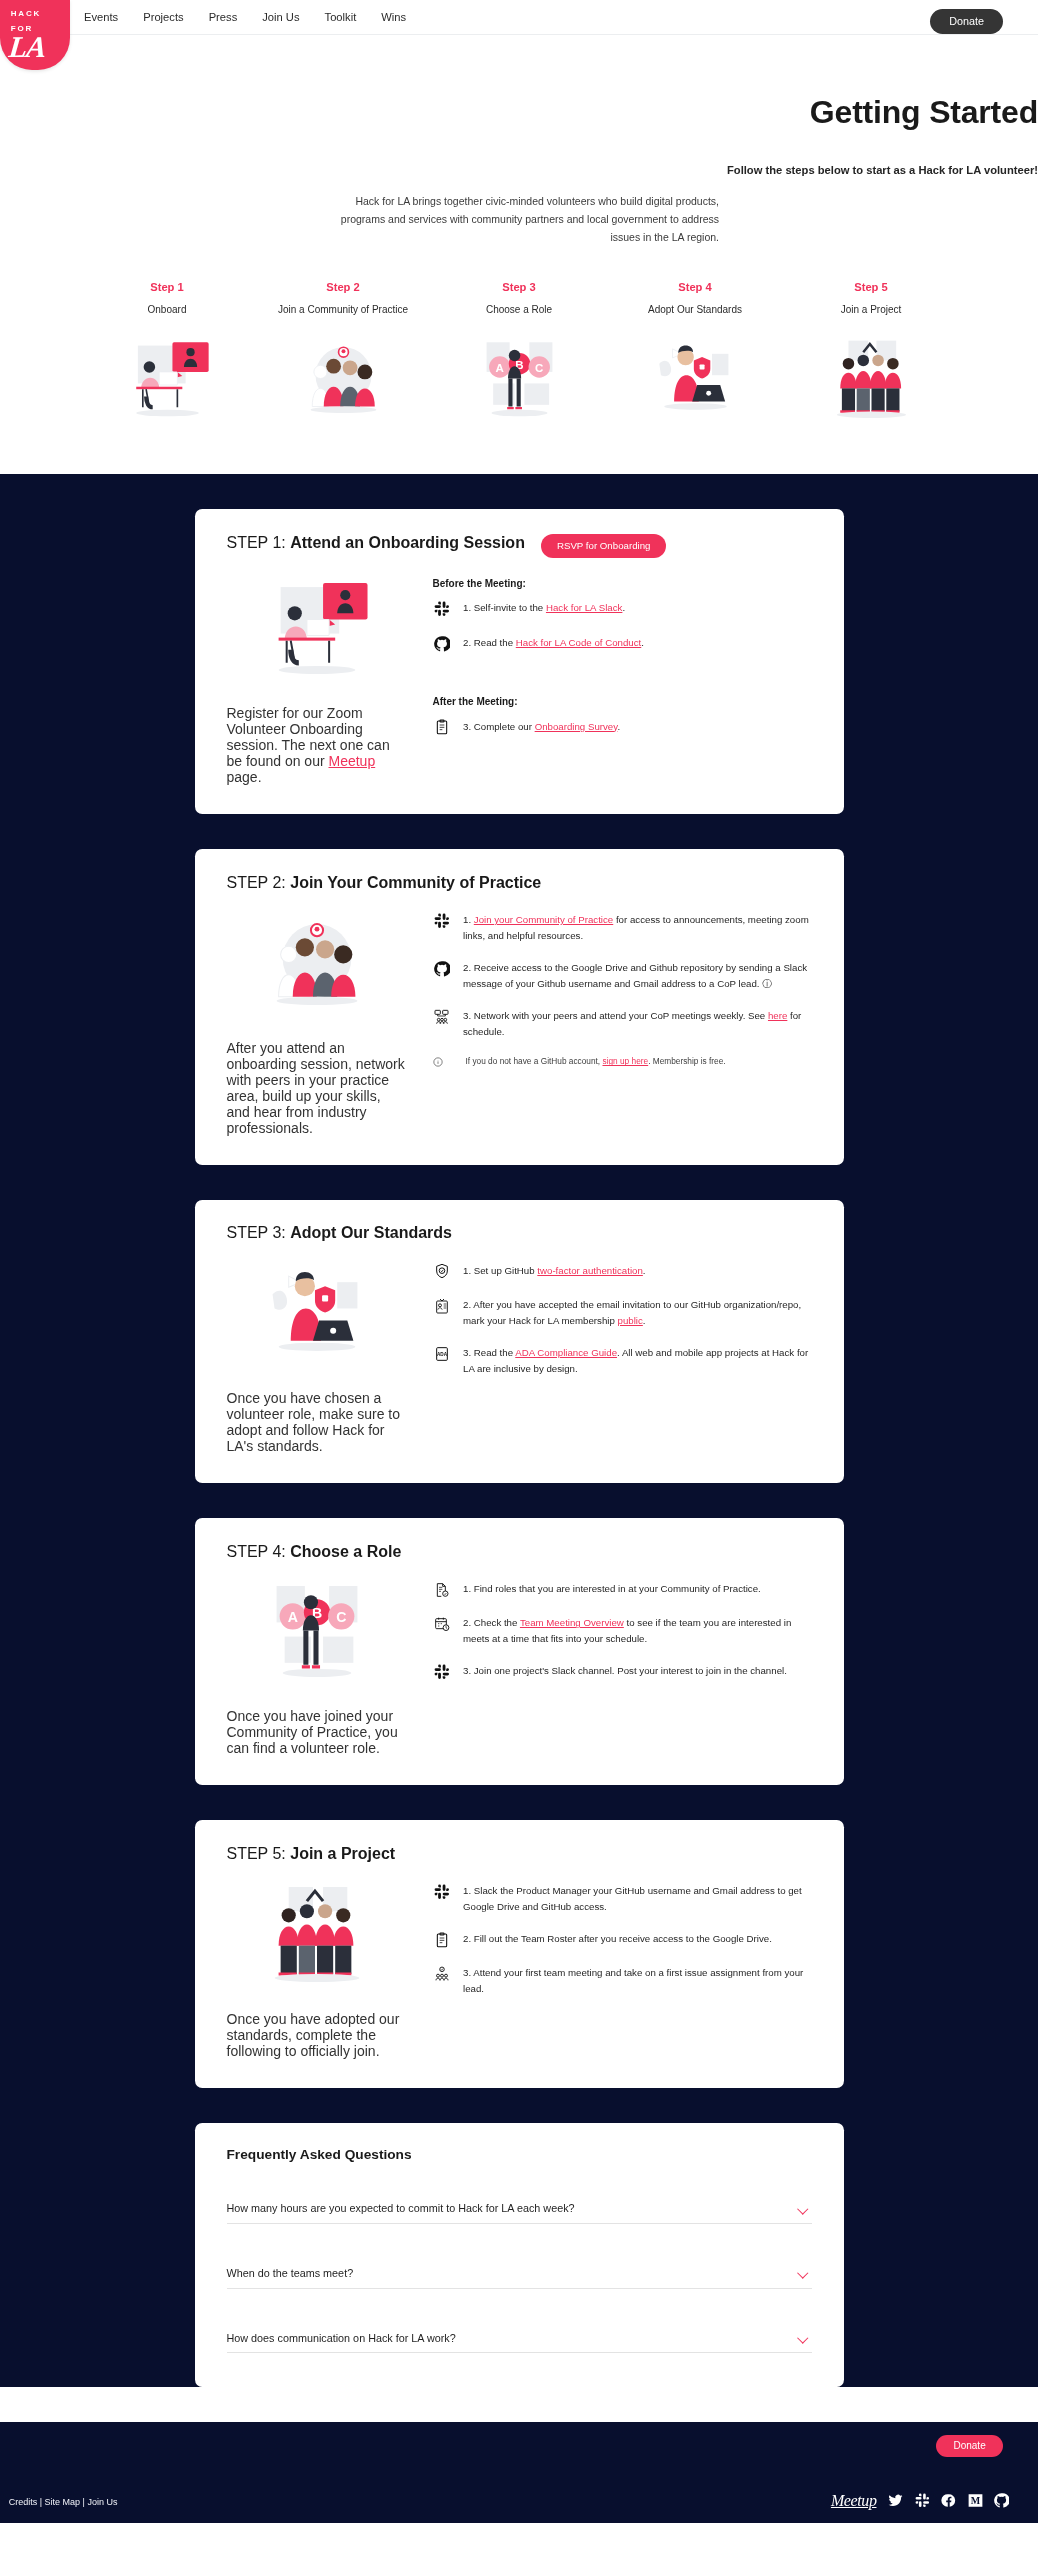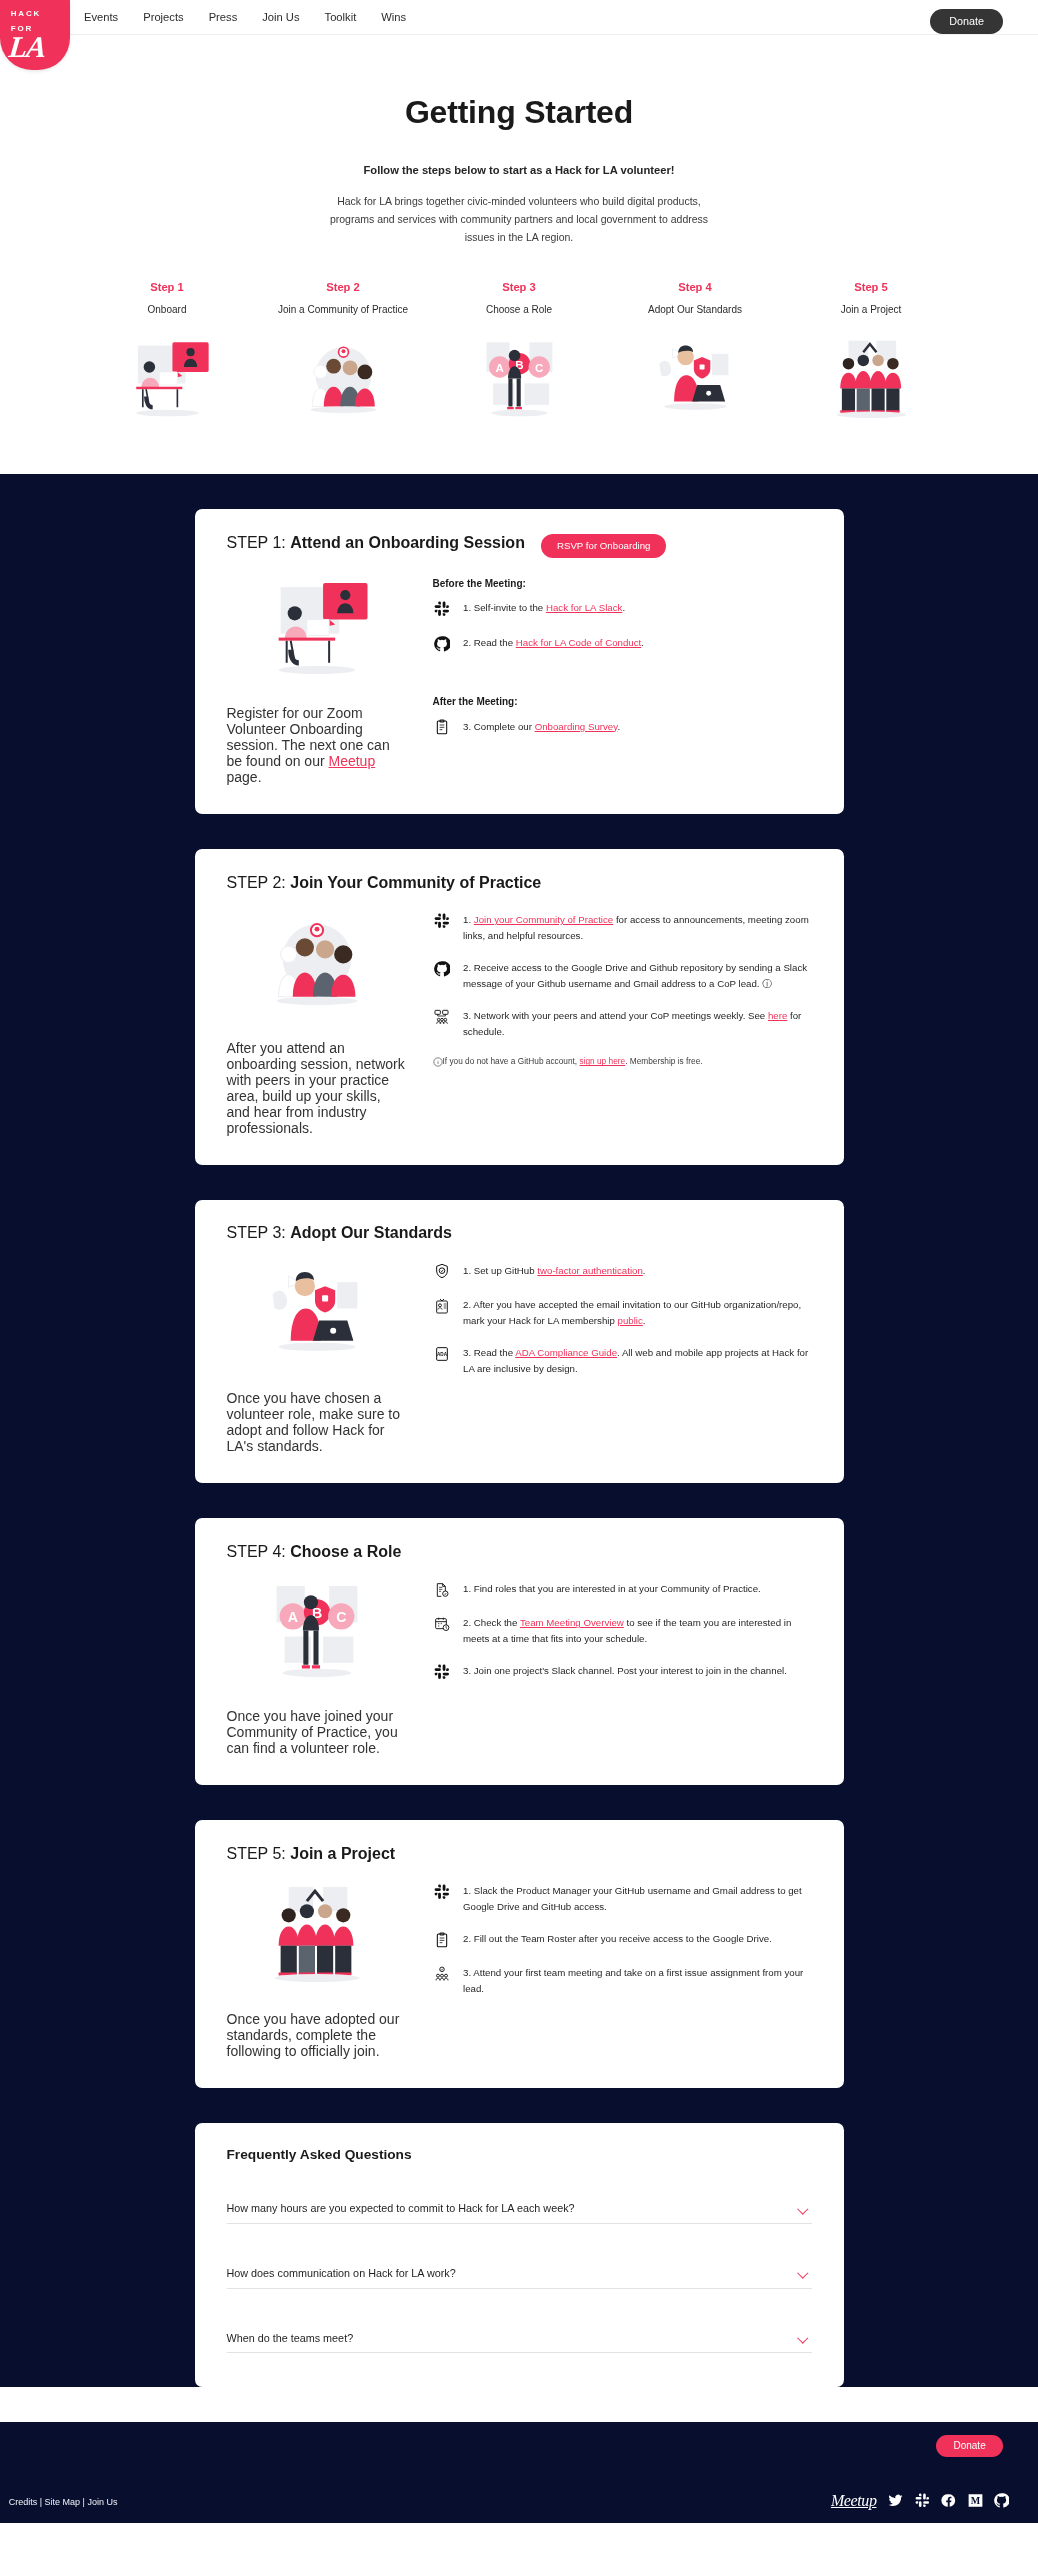--- a/index.html
+++ b/index.html
@@ -83,21 +83,21 @@
     padding: 6.5px 19px;
     font-size: 10.8px;
     font-family: "Liberation Sans", sans-serif;
     cursor: pointer;
   }
 
   
   .hero {
     background: #ffffff;
     padding-top: 59px;
-    text-align: center;
+    text-align: right;
   }
   .hero h1 {
     font-size: 32px;
     font-weight: bold;
     letter-spacing: -0.2px;
     color: #1a1a1a;
   }
   .hero-sub {
     margin-top: 33px;
     font-size: 11.2px;
@@ -215,21 +215,21 @@
     font-size: 9.7px;
     line-height: 16px;
     color: #262626;
   }
   a.lnk {
     color: #f0325a;
     text-decoration: underline;
   }
   .note {
     display: flex;
-    gap: 0;
+    gap: 23px;
     align-items: flex-start;
     margin-top: 12px;
     font-size: 8.3px;
     color: #404040;
   }
   .note .ico { width: 10px; height: 10px; flex:none; margin-top:0.7px;}
 
   
   .faq-title {
     font-size: 13.7px;
@@ -738,25 +738,25 @@
     </div>
 
   <div class="card">
     <div class="faq-title">Frequently Asked Questions</div>
     <div id="faq-list">
         <div class="faq-row">
           <span class="faq-q">How many hours are you expected to commit to Hack for LA each week?</span>
           <span class="chev"></span>
         </div>
         <div class="faq-row">
+          <span class="faq-q">When do the teams meet?</span>
+          <span class="chev"></span>
+        </div>
+        <div class="faq-row">
           <span class="faq-q">How does communication on Hack for LA work?</span>
-          <span class="chev"></span>
-        </div>
-        <div class="faq-row">
-          <span class="faq-q">When do the teams meet?</span>
           <span class="chev"></span>
         </div>
       </div>
   </div>
 </section>
 
 <footer class="footer">
   <button class="footer-donate">Donate</button>
   <div class="footer-links" id="footer-links"><a href="#">Credits</a><span> | </span><a href="#">Site Map</a><span> | </span><a href="#">Join Us</a></div>
   <div class="footer-social">

